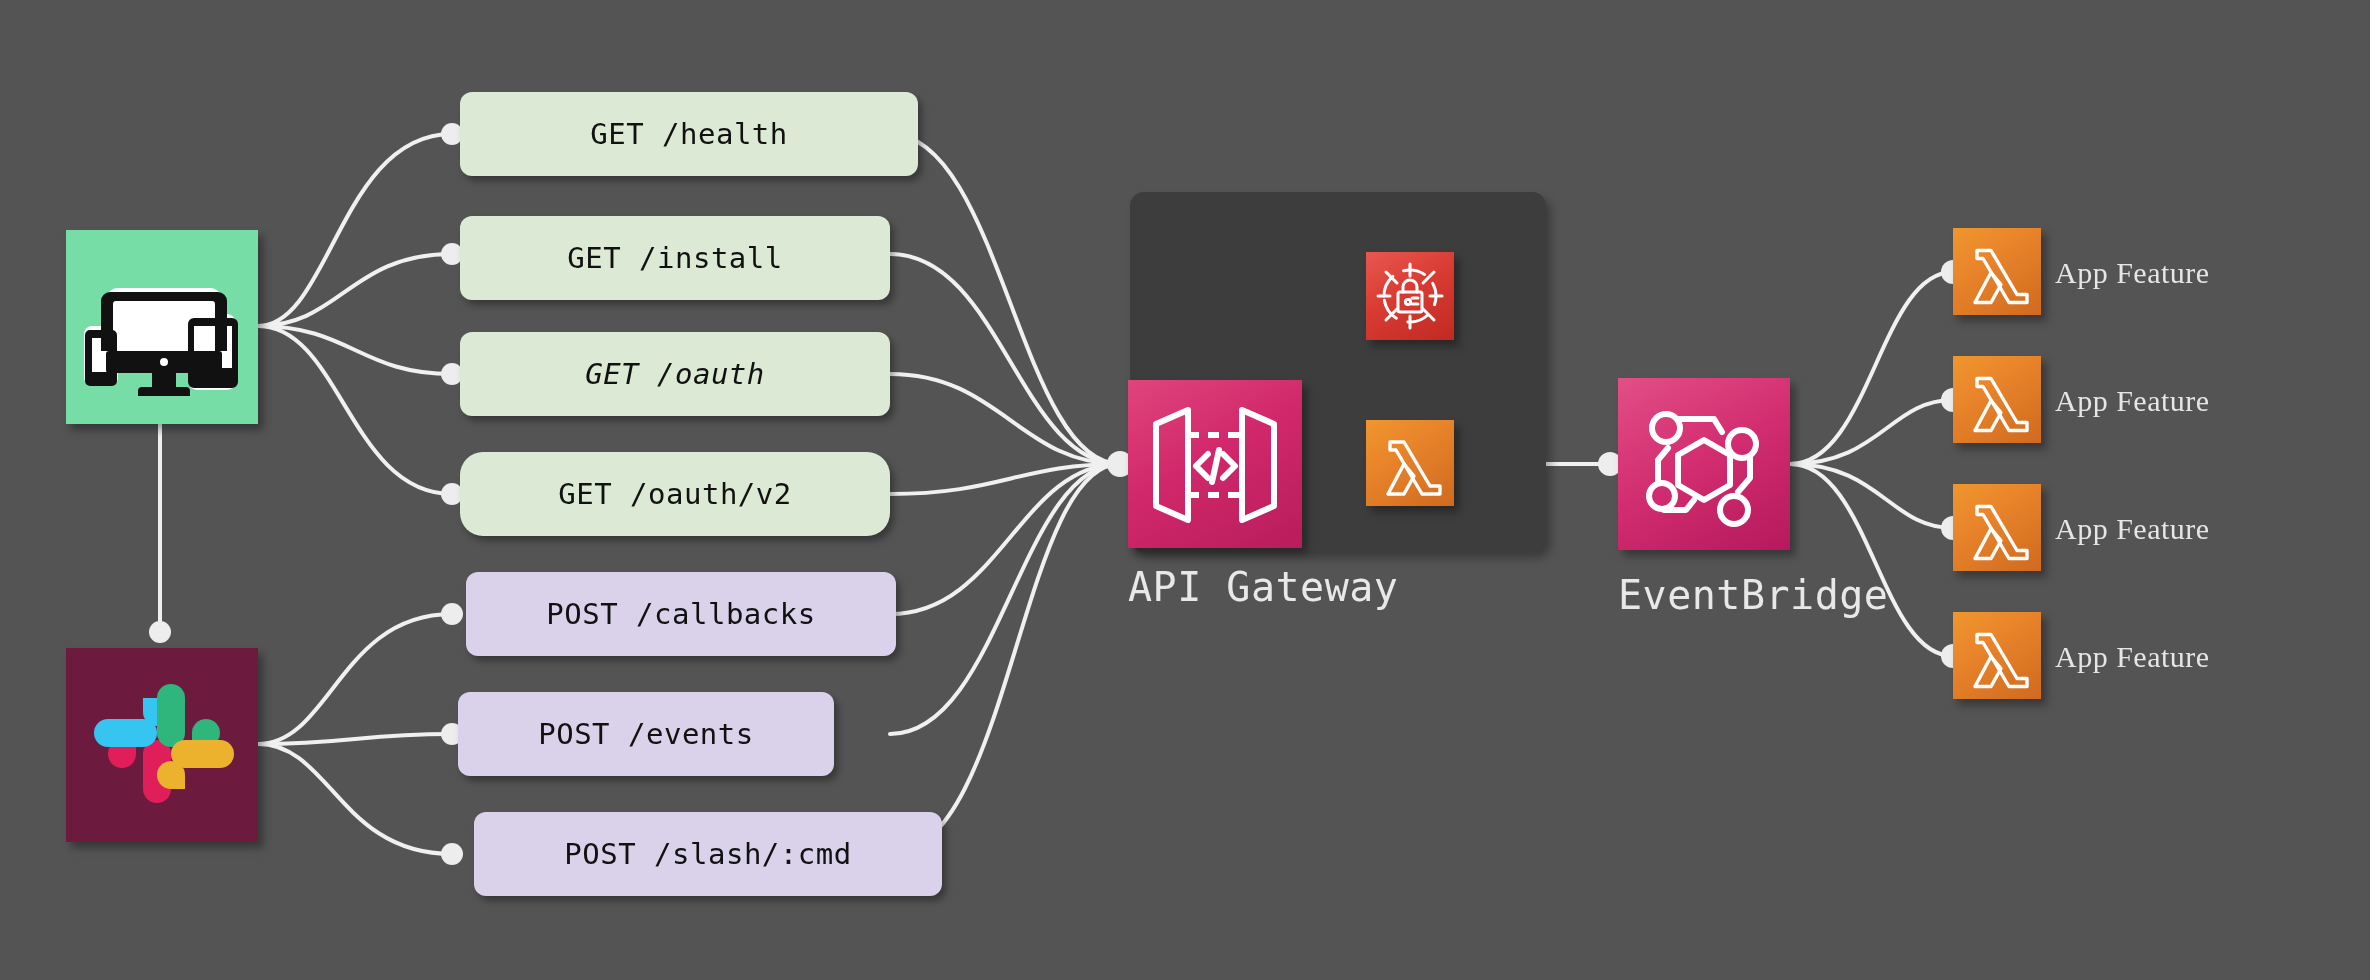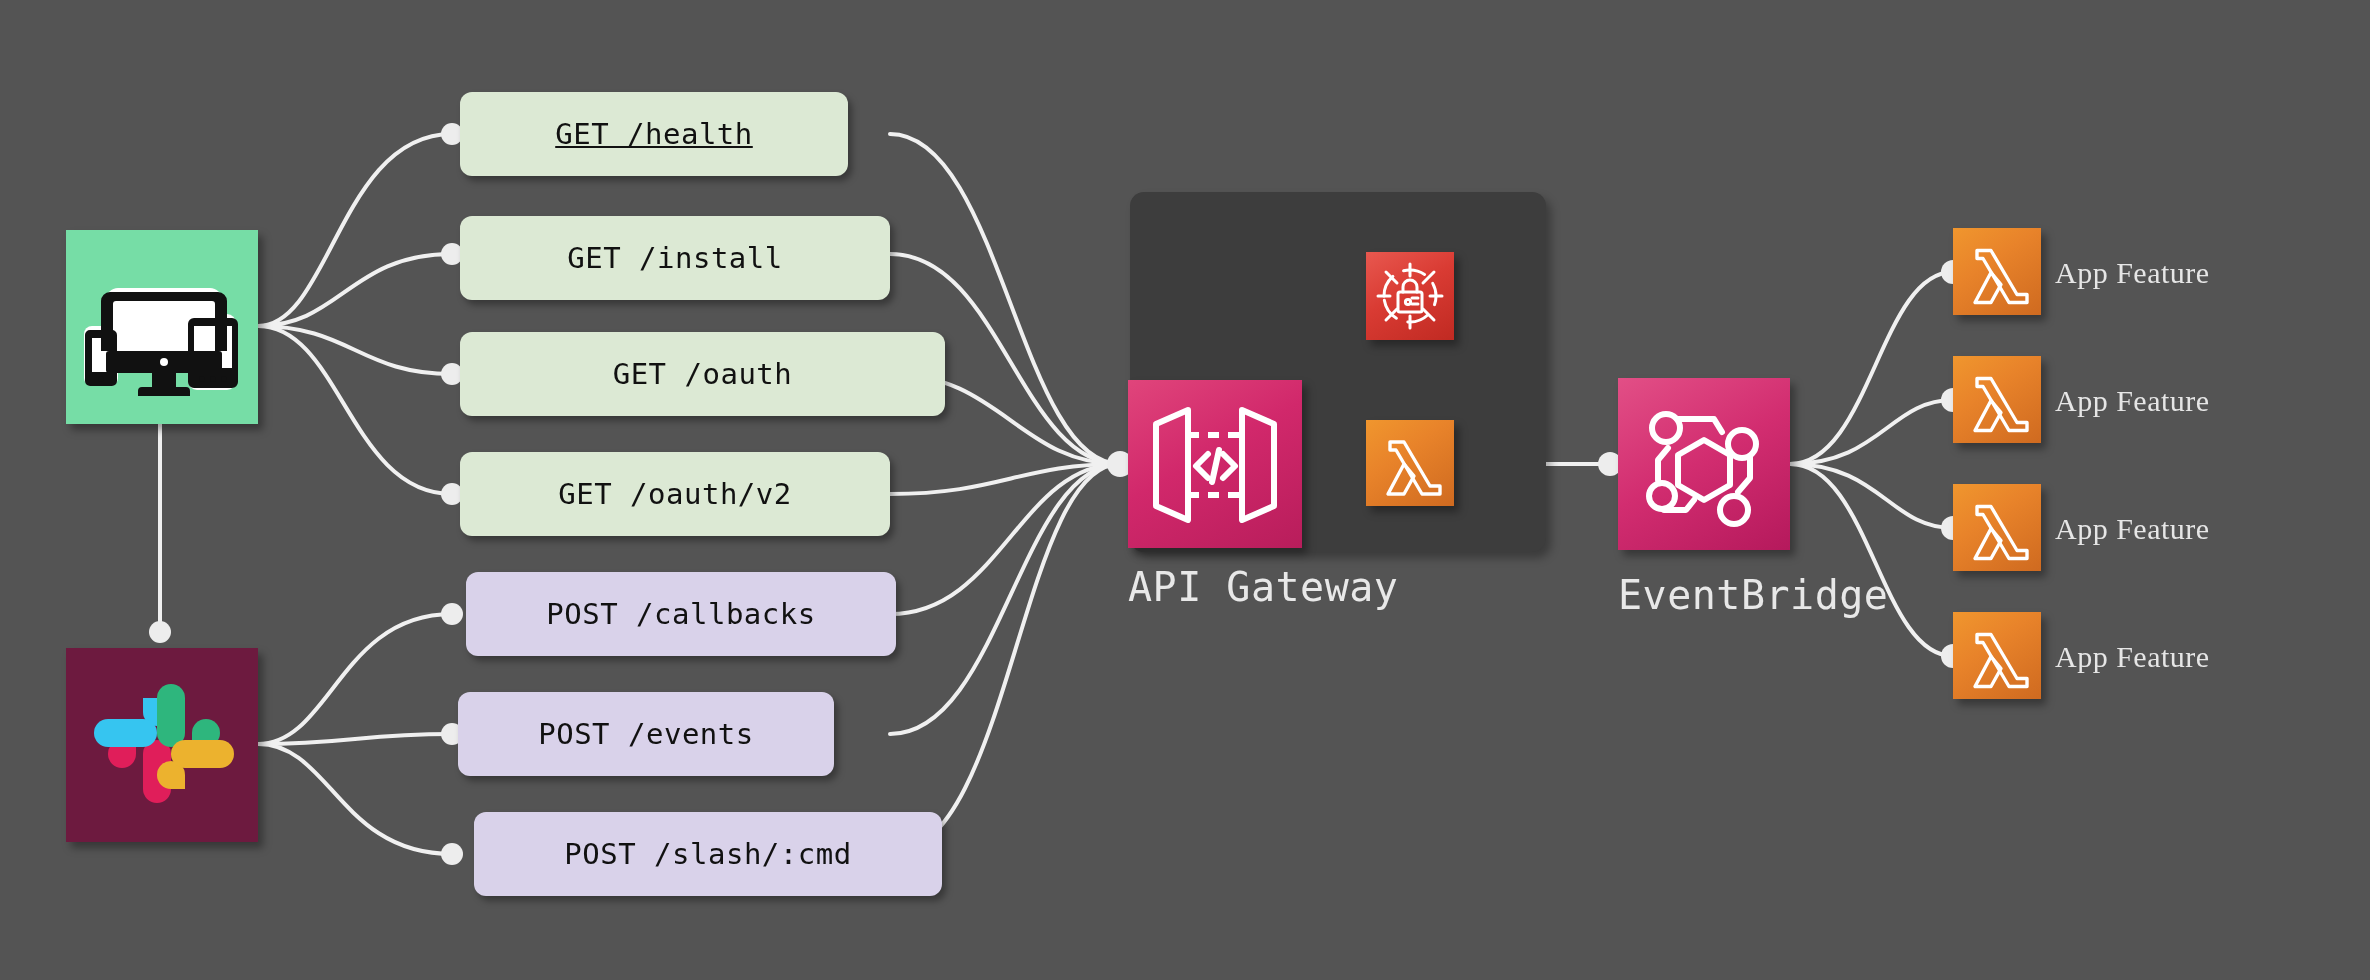--- a/index.html
+++ b/index.html
@@ -176,30 +176,30 @@
         <path d="M91 50 a14 14 0 0 1 14 14 a14 14 0 0 1 -14 14 a14 14 0 0 1 -14 -14 v-14 z" fill="#36c5f0"></path>
         <path d="M91 85 a14 14 0 0 1 -14 14 h-35 a14 14 0 0 1 -14 -14 a14 14 0 0 1 14 -14 h35 a14 14 0 0 1 14 14 z" fill="#36c5f0"></path>
         <path d="M126 85 a14 14 0 0 1 14 -14 a14 14 0 0 1 14 14 a14 14 0 0 1 -14 14 h-14 z" fill="#2eb67d"></path>
         <path d="M119 85 a14 14 0 0 1 -14 14 a14 14 0 0 1 -14 -14 v-35 a14 14 0 0 1 14 -14 a14 14 0 0 1 14 14 z" fill="#2eb67d"></path>
         <path d="M105 141 a14 14 0 0 1 -14 -14 a14 14 0 0 1 14 -14 a14 14 0 0 1 14 14 v14 z" fill="#ecb22e"></path>
         <path d="M105 106 a14 14 0 0 1 14 -14 h35 a14 14 0 0 1 14 14 a14 14 0 0 1 -14 14 h-35 a14 14 0 0 1 -14 -14 z" fill="#ecb22e"></path>
       </g>
     </svg>
   </div>
 
-  <div class="route-box route-get" style="left:460px; top:92px; width:388px;text-decoration:underline;">
+  <div class="route-box route-get" style="left:460px; top:92px; width:458px;">
     <span>GET /health</span>
   </div>
   <div class="route-box route-get" style="left:460px; top:216px; width:430px;">
     <span>GET /install</span>
   </div>
-  <div class="route-box route-get" style="left:460px; top:332px; width:485px;">
+  <div class="route-box route-get" style="left:460px; top:332px; width:430px;font-style:italic;">
     <span>GET /oauth</span>
   </div>
-  <div class="route-box route-get" style="left:460px; top:452px; width:430px;">
+  <div class="route-box route-get" style="left:460px; top:452px; width:430px;border-radius:23px;">
     <span>GET /oauth/v2</span>
   </div>
 
   <div class="route-box route-post" style="left:458px; top:572px; width:430px;margin-left:8px;">
     <span>POST /callbacks</span>
   </div>
   <div class="route-box route-post" style="left:458px; top:692px; width:376px;">
     <span>POST /events</span>
   </div>
   <div class="route-box route-post" style="left:474px; top:812px; width:468px;">

